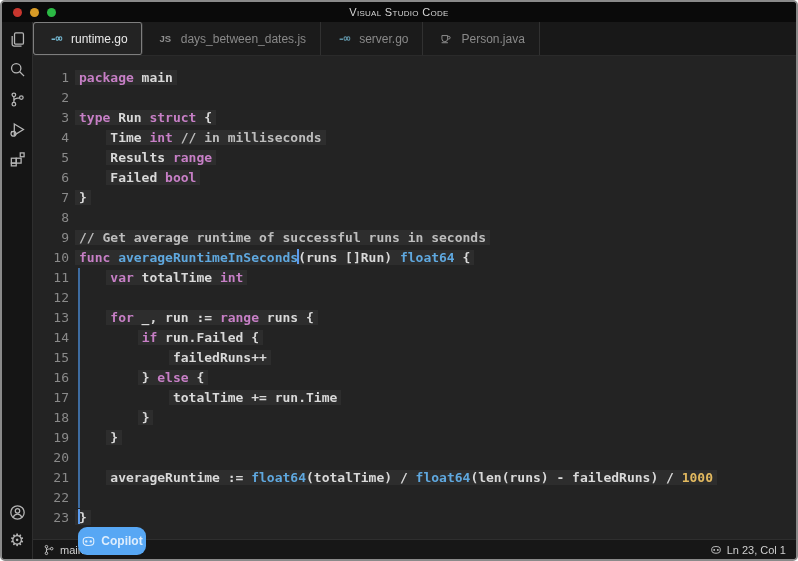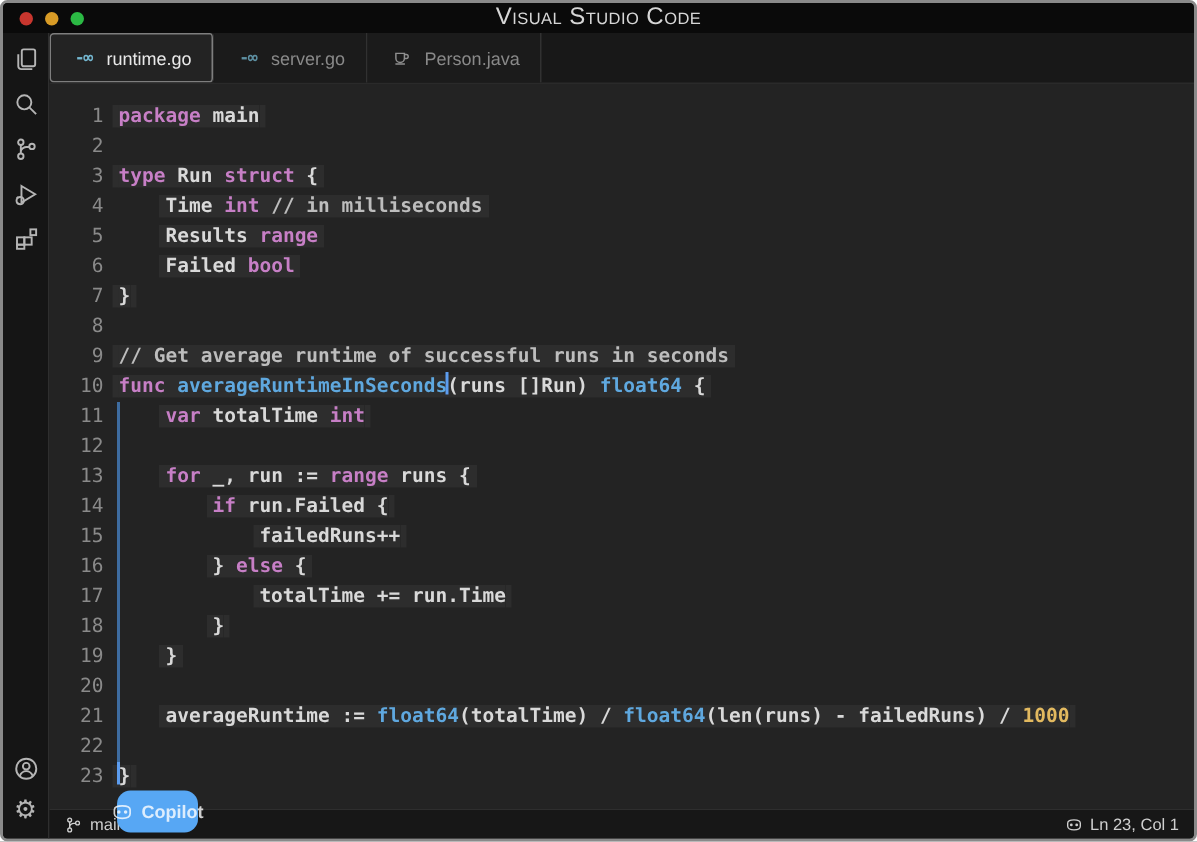--- a/index.html
+++ b/index.html
@@ -9,21 +9,21 @@
     border:2px solid #8a8a8a;border-radius:5px;
     background:#232323;overflow:hidden;position:relative;
     display:flex;flex-direction:column;
     font-family:"Liberation Sans",sans-serif;
   }
   
   .titlebar{flex:0 0 20px;background:#0a0a0a;position:relative;
     display:flex;align-items:center;justify-content:center;}
   .lights{position:absolute;left:11px;top:0;height:100%;display:flex;align-items:center;gap:8px;}
   .light{width:9px;height:9px;border-radius:50%;}
-  .win-title{font-size:16px;color:#d6d6d6;font-variant:small-caps;letter-spacing:.3px;}
+  .win-title{font-size:11px;color:#d6d6d6;font-variant:small-caps;letter-spacing:.3px;}
   
   .main{flex:1;display:flex;min-height:0;}
   .activitybar{flex:0 0 31px;background:#151515;border-right:1px solid #2e2e2e;
     display:flex;flex-direction:column;align-items:center;padding:8px 0 8px 0;}
   .ab-icon{width:18px;height:18px;color:#b5b5b5;margin-bottom:12px;display:flex;
     align-items:center;justify-content:center;cursor:pointer;}
   .ab-icon svg{width:17px;height:17px;display:block;}
   .ab-spacer{flex:1;}
   .ab-bottom .ab-icon{margin-bottom:10px;}
   .ab-bottom .ab-icon:last-child{margin-bottom:2px;}
@@ -54,21 +54,21 @@
   .cursor{display:inline-block;width:2px;height:15px;background:var(--c-cursor);
     vertical-align:-2px;margin:0 -1px;}
   .indent-guide{position:absolute;width:2px;background:var(--c-guide);left:45px;}
   
   .statusbar{flex:0 0 20px;background:#171717;border-top:1px solid #2e2e2e;
     display:flex;align-items:center;justify-content:space-between;padding:0 10px;
     font-size:11px;color:#cfcfcf;}
   .sb-left,.sb-right{display:flex;align-items:center;gap:5px;cursor:pointer;}
   .sb-icon svg{width:12px;height:12px;display:block;color:#cfcfcf;}
   
-  .copilot-badge{position:absolute;left:76px;top:525px;width:54px;height:28px;
+  .copilot-badge{position:absolute;left:76px;top:525px;width:68px;height:28px;
     background:var(--c-copilot);border-radius:9px;z-index:6;
     display:flex;align-items:center;justify-content:center;gap:5px;
     color:rgba(255,255,255,.8);font:bold 12px "Liberation Sans",sans-serif;cursor:pointer;text-align:center;}
   .copilot-badge svg{width:15px;height:15px;display:block;color:rgba(255,255,255,.8);}
 </style>
 </head>
 <body>
 
 <div class="window">
 
@@ -136,20 +136,26 @@
         </div>
     </div>
 
     <div class="editor-col">
       <div class="tabbar" id="tabbar">
           <div class="tab active">
             <span class="ficon">
               <span class="go-glyph">-∞</span>
             </span>
             <span>runtime.go</span>
+          </div>
+          <div class="tab">
+            <span class="ficon">
+              <span class="js-glyph">JS</span>
+            </span>
+            <span>days_between_dates.js</span>
           </div>
           <div class="tab">
             <span class="ficon">
               <span class="go-glyph">-∞</span>
             </span>
             <span>server.go</span>
           </div>
           <div class="tab">
             <span class="ficon">
               <span class="java-glyph">

